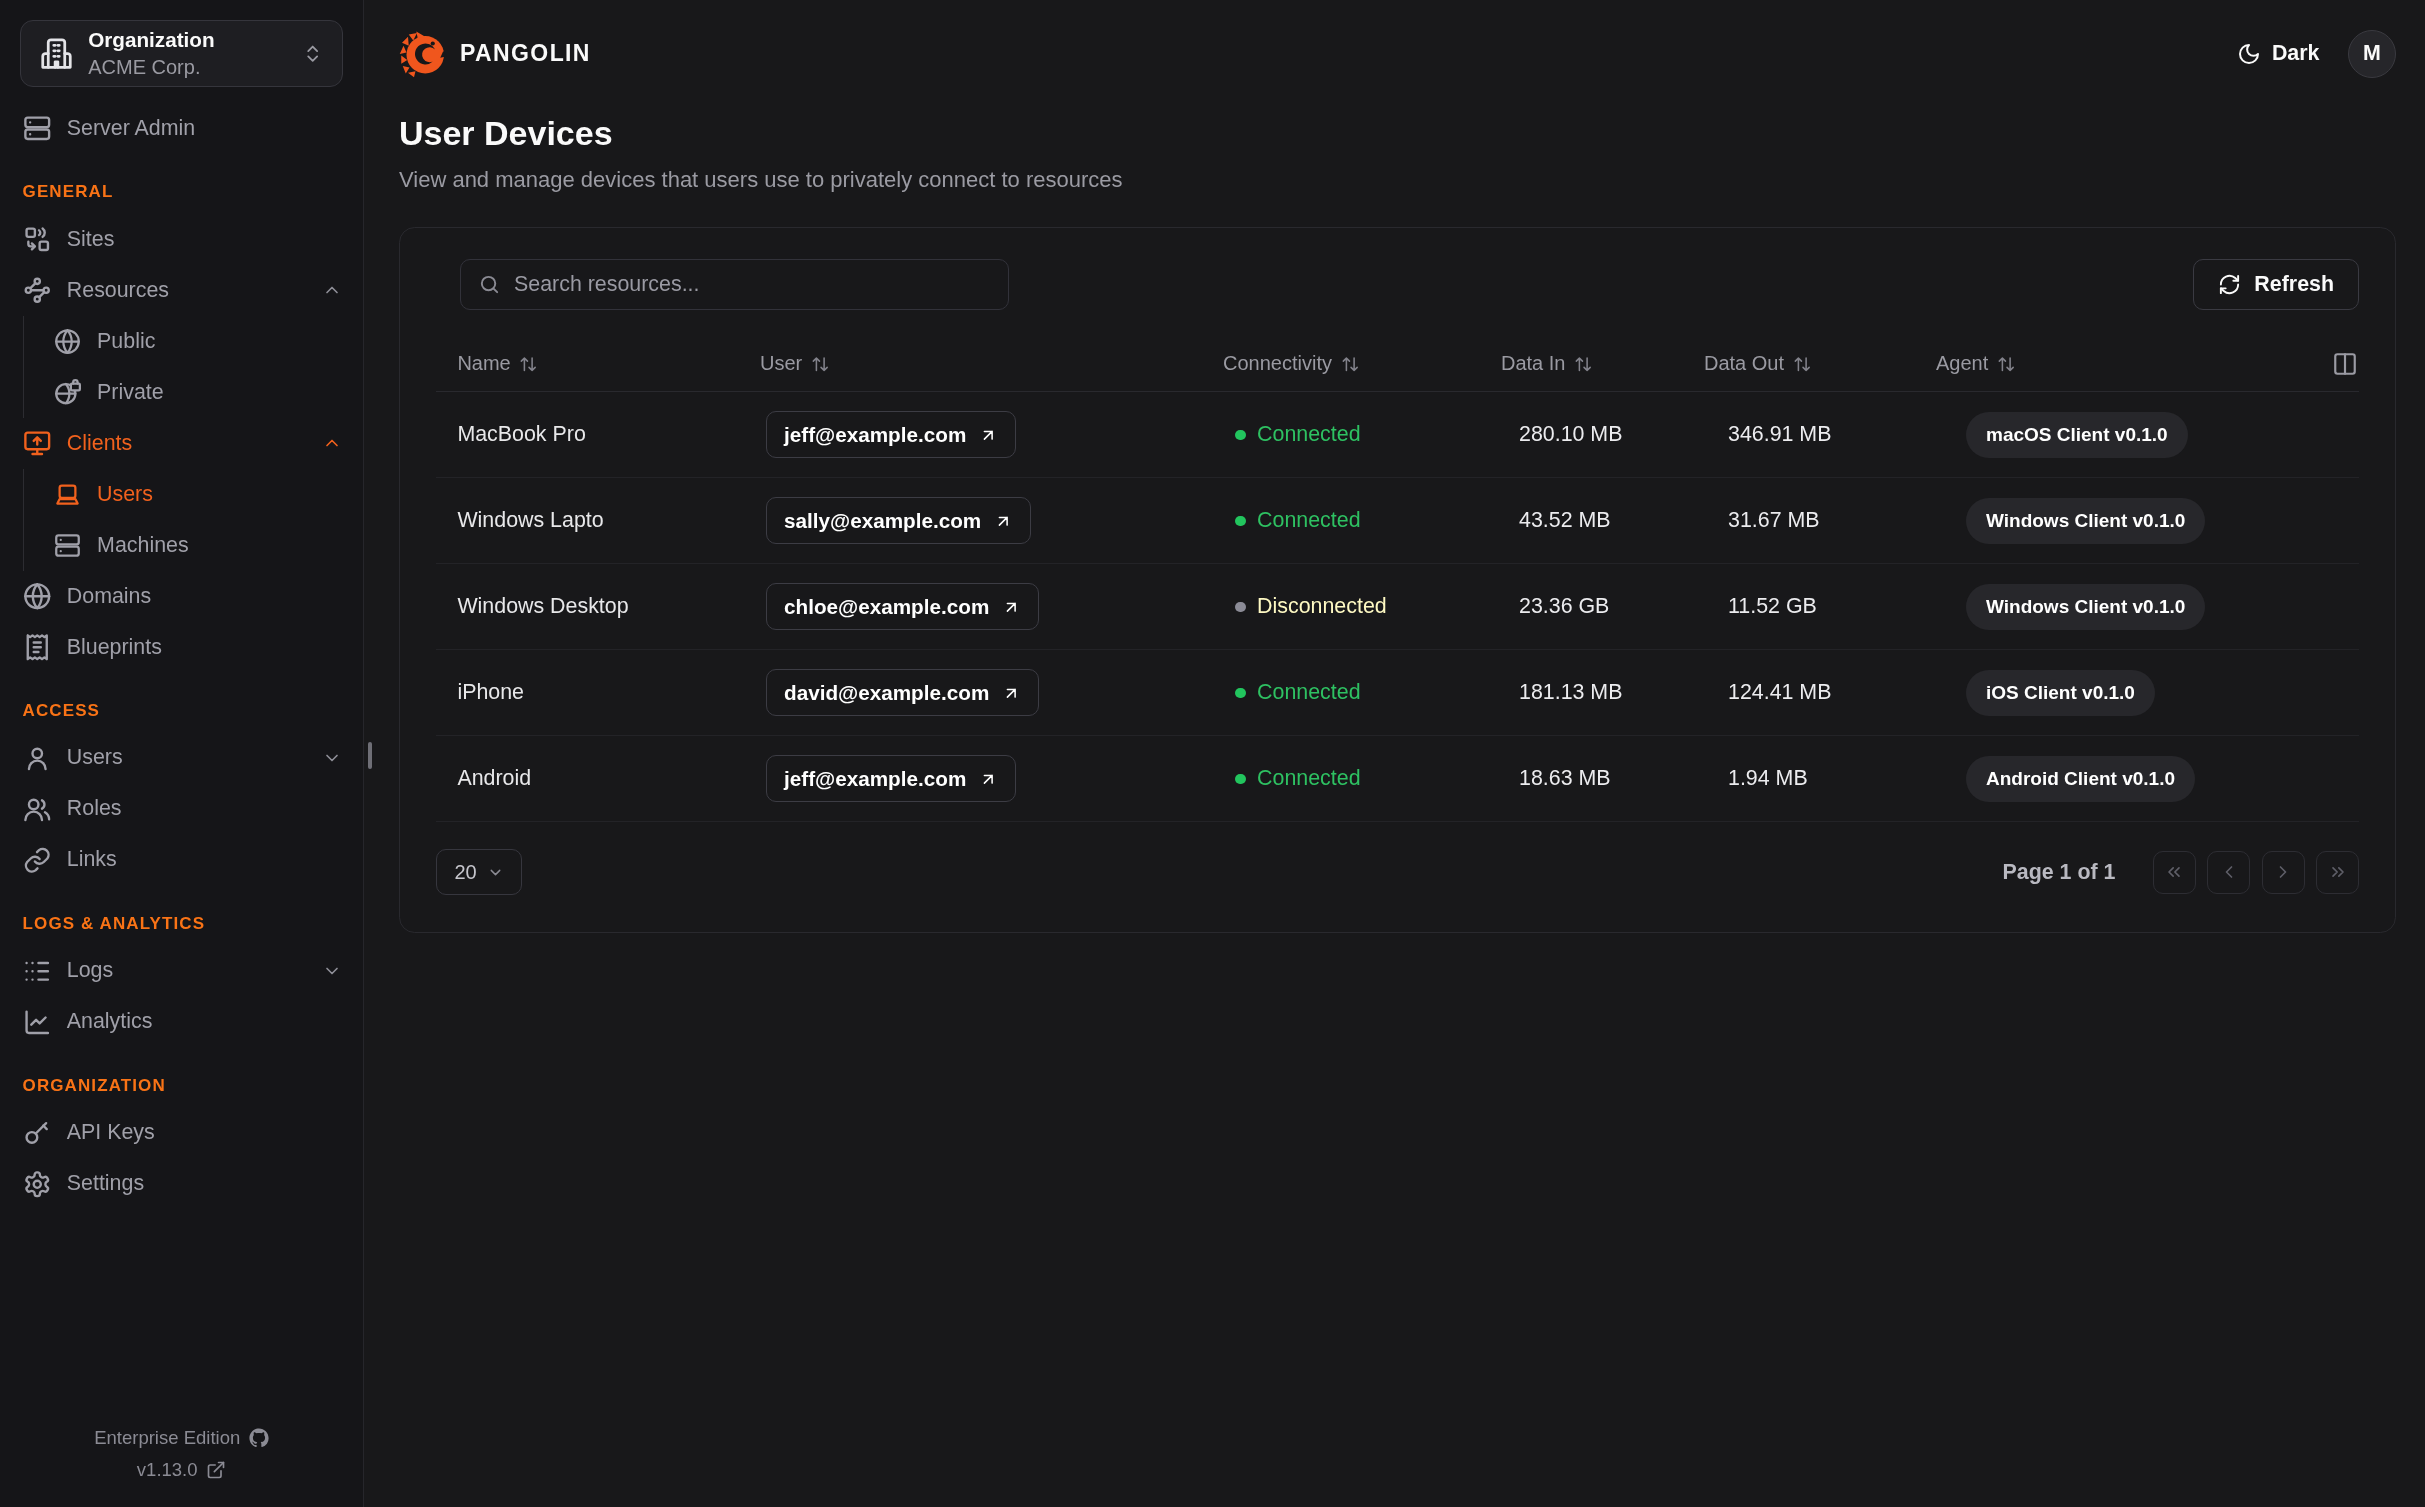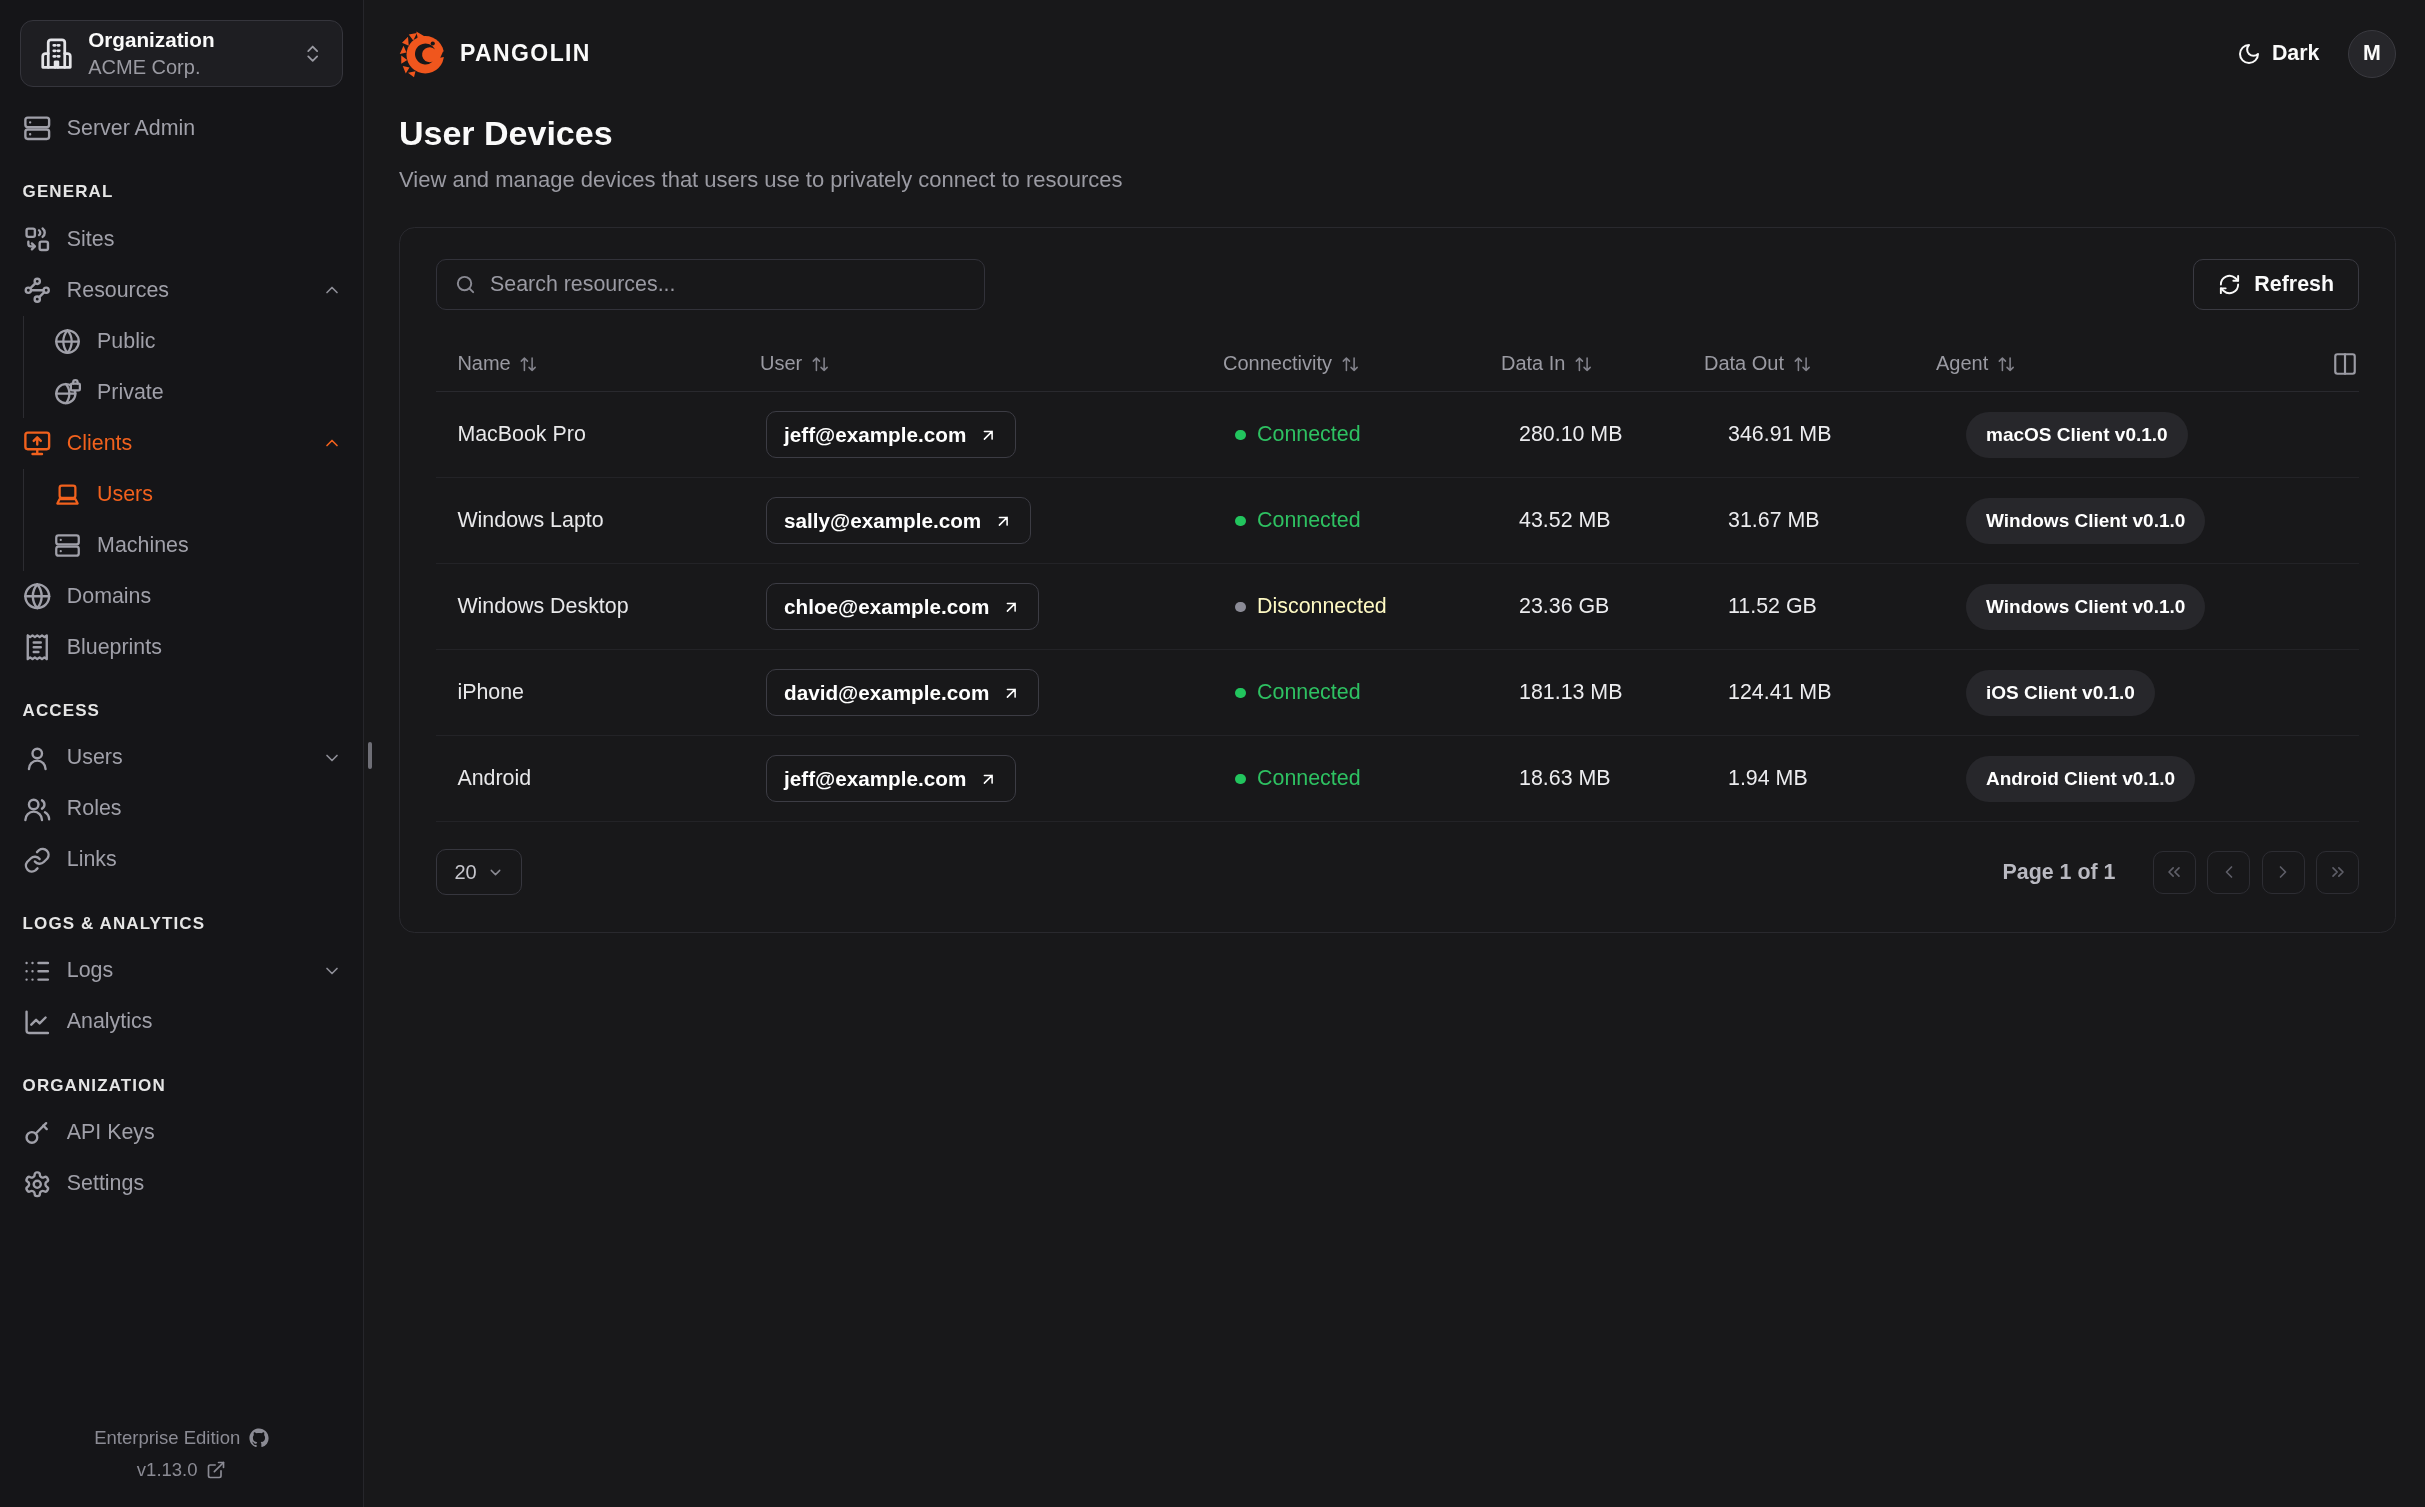--- a/index.html
+++ b/index.html
@@ -35,21 +35,21 @@
   .nav-item {
     height: 51px; flex: none; display: flex; align-items: center; gap: 15.7px;
     padding: 0 7.1px 0 8.6px; font-size: 21.4px; color: #a0a0a9; cursor: pointer; border-radius: 8.6px;
   }
   .nav-item .nico { width: 28.5px; height: 28.5px; flex: none; }
   .nav-item .chev { margin-left: auto; width: 20px; height: 20px; color: #8f8f98; }
   .nav-item.active { color: #f1611d; }
   .nav-item.active .chev { color: #f1611d; }
   .section-label {
     margin: 28.5px 0 11.4px 8.6px; font-size: 17px; font-weight: 700;
-    letter-spacing: 1.1px; color: #e5e5e5;
+    letter-spacing: 1.1px; color: #f97316;
   }
   .subtree { margin-left: 9.3px; border-left: 1.4px solid #2c2c31; padding-left: 23px; display: flex; flex-direction: column; }
   .subtree .nav-item { padding-left: 7.1px; }
   .subtree .nico { width: 27px; height: 27px; }
 
   .sidebar-footer { margin-top: auto; padding-bottom: 26px; display: flex; flex-direction: column; gap: 10px; align-items: center; }
   .foot-line { display: flex; align-items: center; gap: 8.6px; font-size: 18.5px; color: #8b8b94; }
   .foot-line .fic { width: 20px; height: 20px; color: #8b8b94; }
   .scroll-thumb { position: absolute; left: 368px; top: 742px; width: 3.6px; height: 27px; background: #6e6e76; border-radius: 2.1px; }
 
@@ -69,21 +69,21 @@
     font-size: 21.4px; font-weight: 700; color: #fafafa; cursor: pointer;
   }
 
   .page-title { margin-top: 7.1px; font-size: 34px; font-weight: 700; color: #fafafa; }
   .page-subtitle { margin-top: 14.3px; font-size: 22px; color: #9b9ba3; }
 
   .card {
     margin-top: 34px; height: 706px; border: 1.4px solid #29292e; border-radius: 15.7px;
     padding: 31px 36px; position: relative;
   }
-  .toolbar { display: flex; align-items: flex-end; }
+  .toolbar { display: flex; align-items: flex-end; margin-left: 24px; }
   .search-box {
     width: 549px; height: 51px; border: 1.4px solid #32323a; border-radius: 10px;
     display: flex; align-items: center; gap: 13px; padding: 0 17px; background: transparent;
   }
   .search-box .sic { width: 23px; height: 23px; color: #8a8a93; flex: none; }
   .search-box input {
     background: transparent; border: none; outline: none; width: 100%;
     font-size: 21.4px; color: #e7e7ea; font-family: "Liberation Sans", sans-serif;
   }
   .search-box input::placeholder { color: #9a9aa3; }

